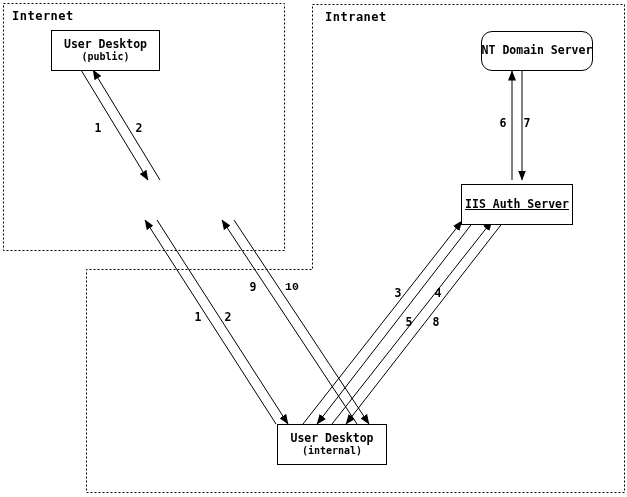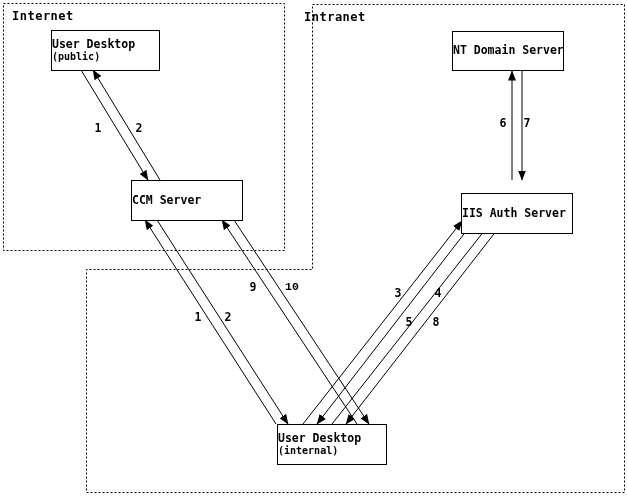--- a/index.html
+++ b/index.html
@@ -30,21 +30,21 @@
     letter-spacing: 0.5px;
     white-space: nowrap;
   }
   .node {
     position: absolute;
     box-sizing: border-box;
     border: 1px solid #000000;
     background: #ffffff;
     display: flex;
     flex-direction: column;
-    align-items: flex-start;
+    align-items: center;
     justify-content: center;
     text-align: center;
     line-height: 1.15;
   }
   .node .title {
     font-size: 11.5px;
     font-weight: bold;
     white-space: nowrap;
   }
   .node .subtitle {
@@ -88,36 +88,33 @@
     <line x1="474" y1="221" x2="317" y2="424" stroke="#000000" stroke-width="1" marker-end="url(#arrow)"></line>
 
     <line x1="332" y1="424" x2="492" y2="221" stroke="#000000" stroke-width="1" marker-end="url(#arrow)"></line>
     <line x1="504" y1="221" x2="346" y2="424" stroke="#000000" stroke-width="1" marker-end="url(#arrow)"></line>
 
     <line x1="512" y1="180" x2="512" y2="71" stroke="#000000" stroke-width="1" marker-end="url(#arrow)"></line>
     <line x1="522" y1="71" x2="522" y2="180" stroke="#000000" stroke-width="1" marker-end="url(#arrow)"></line>
   </svg>
 
   <div class="zone-label" style="left:12px; top:9px;">Internet</div>
-  <div class="zone-label" style="left:304px; top:10px;">Intranet</div>
+  <div class="zone-label" style="left:325px; top:10px;">Intranet</div>
 
   <div class="node" style="left:51px; top:30px; width:109px; height:41px;">
     <span class="title">User Desktop</span>
     <span class="subtitle">(public)</span>
   </div>
 
-  <div class="node" style="left:131px; top:180px; width:112px; height:41px;">
-    <span class="title">CCM Server</span>
-  </div>
 
-  <div class="node" style="left:452px; top:31px; width:112px; height:40px;">
+  <div class="node" style="left:481px; top:31px; width:112px; height:40px;border-radius:11px;">
     <span class="title">NT Domain Server</span>
   </div>
 
-  <div class="node" style="left:461px; top:193px; width:112px; height:41px;">
+  <div class="node" style="left:461px; top:184px; width:112px; height:41px;text-decoration:underline;">
     <span class="title">IIS Auth Server</span>
   </div>
 
   <div class="node" style="left:277px; top:424px; width:110px; height:41px;">
     <span class="title">User Desktop</span>
     <span class="subtitle">(internal)</span>
   </div>
 
   <span class="flow-label" style="left:98px;  top:128px;">1</span>
   <span class="flow-label" style="left:139px; top:128px;">2</span>

